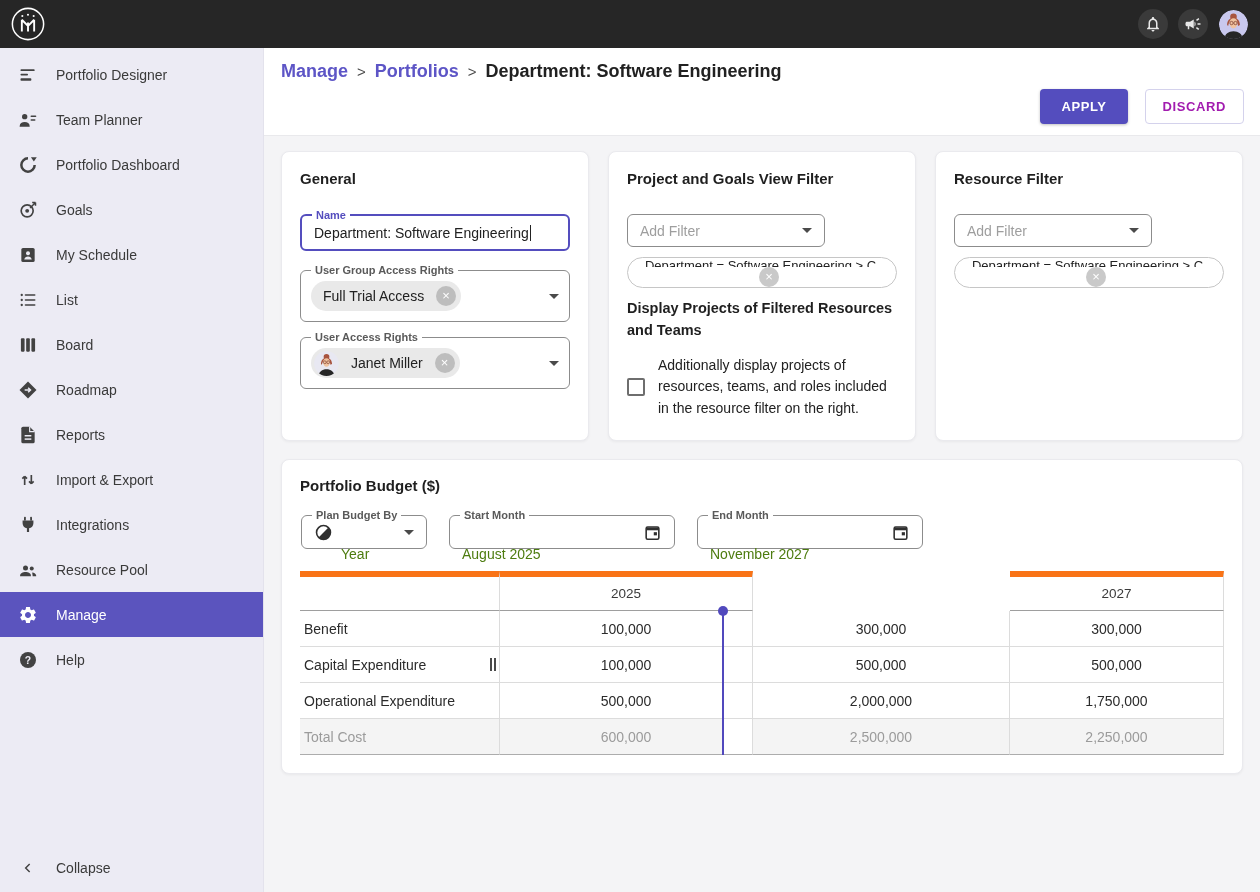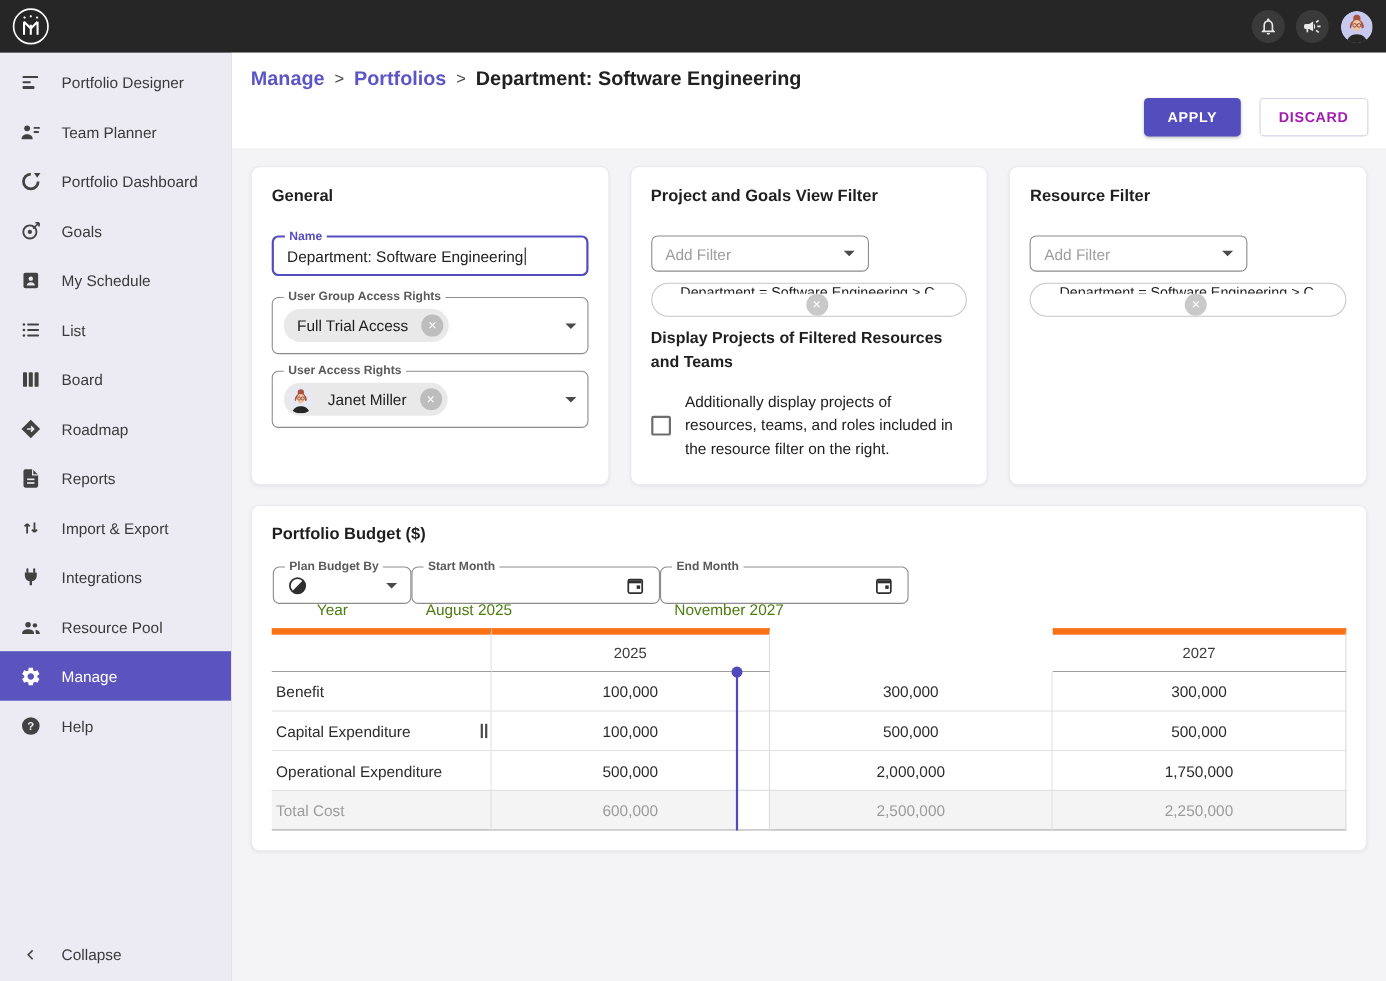--- a/index.html
+++ b/index.html
@@ -7,21 +7,21 @@
 
   
   .topbar { height:48px; background:#262626; display:flex; align-items:center; padding:0 10px 0 9px; }
   .logo { width:38px; height:38px; display:flex; align-items:center; justify-content:center; }
   .topbar-spacer { flex:1; }
   .icon-btn { width:30px; height:30px; border-radius:50%; background:#3A3A3A; display:flex; align-items:center; justify-content:center; margin-left:10px; cursor:pointer; }
   .avatar { width:29px; height:29px; border-radius:50%; overflow:hidden; margin-left:11px; margin-right:2px; cursor:pointer; }
 
   
   .app-body { display:flex; height:844px; }
-  .sidebar { width:211px; background:#ECEBF4; border-right:1px solid #E3E2EC; display:flex; flex-direction:column; padding-top:4px; }
+  .sidebar { width:264px; background:#ECEBF4; border-right:1px solid #E3E2EC; display:flex; flex-direction:column; padding-top:4px; }
   .nav-item { height:45px; display:flex; align-items:center; gap:18px; padding-left:18px; font-size:14px; color:#3A3A3A; cursor:pointer; }
   .nav-item .nico { width:20px; height:20px; color:#424242; flex:none; display:flex; align-items:center; justify-content:center; }
   .nav-item.selected { background:#5B54BE; color:#FFFFFF; }
   .nav-item.selected .nico { color:#FFFFFF; }
   .collapse-item { margin-top:auto; margin-bottom:2px; }
 
   main { flex:1; display:flex; flex-direction:column; background:#F4F4F6; min-width:0; }
   .page-header { background:#FFFFFF; padding:13px 16px 11px 17px; border-bottom:1px solid #E9E9EC; }
   .breadcrumb { display:flex; align-items:center; gap:9px; font-size:18px; font-weight:bold; }
   .crumb-link { color:#5D55C6; cursor:pointer; }
@@ -57,21 +57,21 @@
   .filter-chip-text { font-size:13px; color:#212121; white-space:nowrap; overflow:hidden; }
   .filter-chip .chip-x { background:#C9C9C9; margin-left:6px; }
 
   .sub-heading { font-size:14.5px; font-weight:bold; color:#1F1F1F; line-height:1.5; margin-top:10px; margin-bottom:13px; }
   .checkbox-row { display:flex; align-items:center; gap:13px; }
   .checkbox { width:18px; height:18px; border:2px solid #6E6E6E; border-radius:2px; flex:none; cursor:pointer; background:#FFFFFF; }
   .checkbox-label { font-size:14px; color:#212121; line-height:1.55; }
 
   
   .budget-card { background:#FFFFFF; border:1px solid #EAEAEE; border-radius:8px; padding:17px 18px 18px; box-shadow:0 1px 3px rgba(0,0,0,.05); }
-  .budget-controls { display:flex; margin:21px 0 22px 1px; }
+  .budget-controls { display:flex; gap:22px; margin:21px 0 22px 1px; }
   .pbb-field { width:126px; height:34px; gap:8px; }
   .month-field { width:226px; height:34px; }
   .field-value { font-size:14px; color:#4d7c0f;margin-top:44px; }
   .month-field .field-value { flex:1; }
   .mini-icon { width:19px; height:19px; color:#2F2F2F; flex:none; display:flex; }
 
   .btable { position:relative; display:grid; grid-template-columns:200px 223px 30px 257px 1fr; font-size:14px; color:#2B2B2B; }
   .bcell { display:flex; align-items:center; height:36px; border-bottom:1px solid #DCDCDC; background:#FFFFFF; }
   .bcell.lab { padding-left:4px; border-right:1px solid #DCDCDC; grid-column:1; }
   .bcell.v25 { grid-column:2 / 4; justify-content:center; border-right:1px solid #DCDCDC; }

